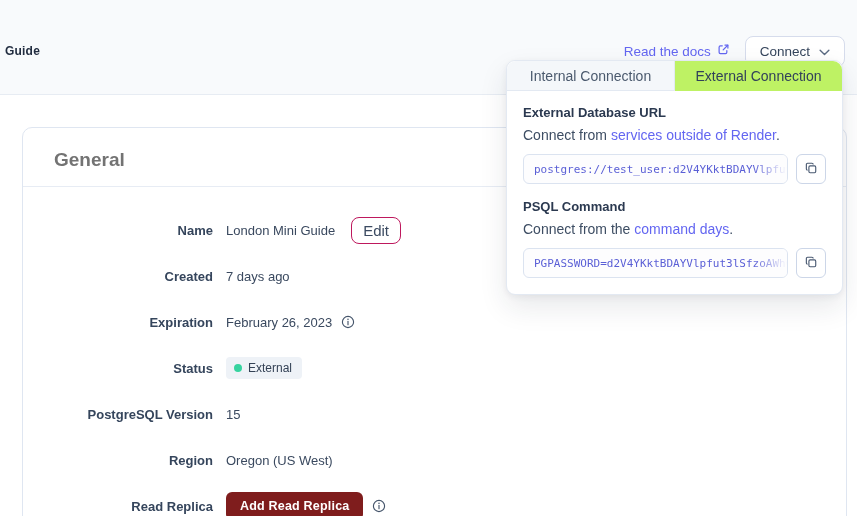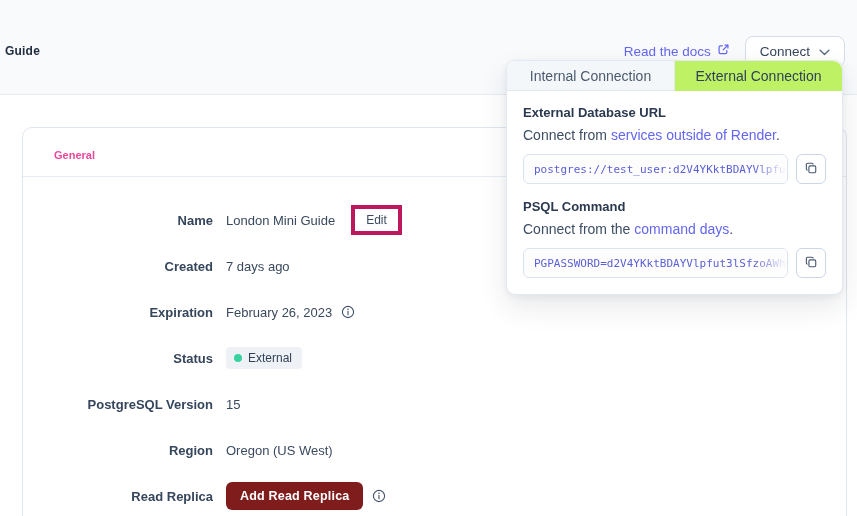--- a/index.html
+++ b/index.html
@@ -75,31 +75,31 @@
     display:flex; align-items:center; justify-content:center; color:#4a5a72;
   }
   .copy-btn svg { stroke:#4a5a72; }
 
   
   .card {
     position:absolute; left:22px; top:127px; width:825px; height:440px;
     background:#ffffff; border:1px solid #dfe6f1; border-radius:10px;
   }
   .card-header { padding:21px 31px 15px 31px; border-bottom:1px solid #e7ecf4; }
-  .card-title { font-size:11px; font-weight:700; color:#ec4899; }
+  .card-title { font-size:19px; font-weight:700; color:#737373; }
   .rows { padding:20px 31px 0 0; }
   .field-row { display:flex; align-items:center; height:46px; }
   .field-label {
     width:190px; flex:0 0 190px; text-align:right;
     font-size:13px; font-weight:700; color:#35455c;
   }
   .field-value { margin-left:13px; font-size:13px; color:#3a495f; display:flex; align-items:center; gap:9px; }
   .edit-btn {
-    margin-left:16px; background:#ffffff; border:4px solid #be185d; border-radius:0;
-    padding:4px 11px; font-size:12px; color:#3b4a61; font-family:inherit; cursor:pointer;
+    margin-left:16px; background:#ffffff; border:1px solid #be185d; border-radius:8px;
+    padding:4px 11px; font-size:15px; color:#3b4a61; font-family:inherit; cursor:pointer;
   }
   .status-badge {
     display:inline-flex; align-items:center; gap:6px;
     background:#eef2f7; border-radius:4px; padding:4px 10px 4px 8px;
     font-size:12px; color:#334155;
   }
   .status-dot { width:8px; height:8px; border-radius:50%; background:#36d39f; }
   .disabled-btn {
     background:#7f1d1d; color:#ffffff; border:none; border-radius:6px;
     padding:7px 14px; font-size:12.5px; font-weight:700; font-family:inherit;

